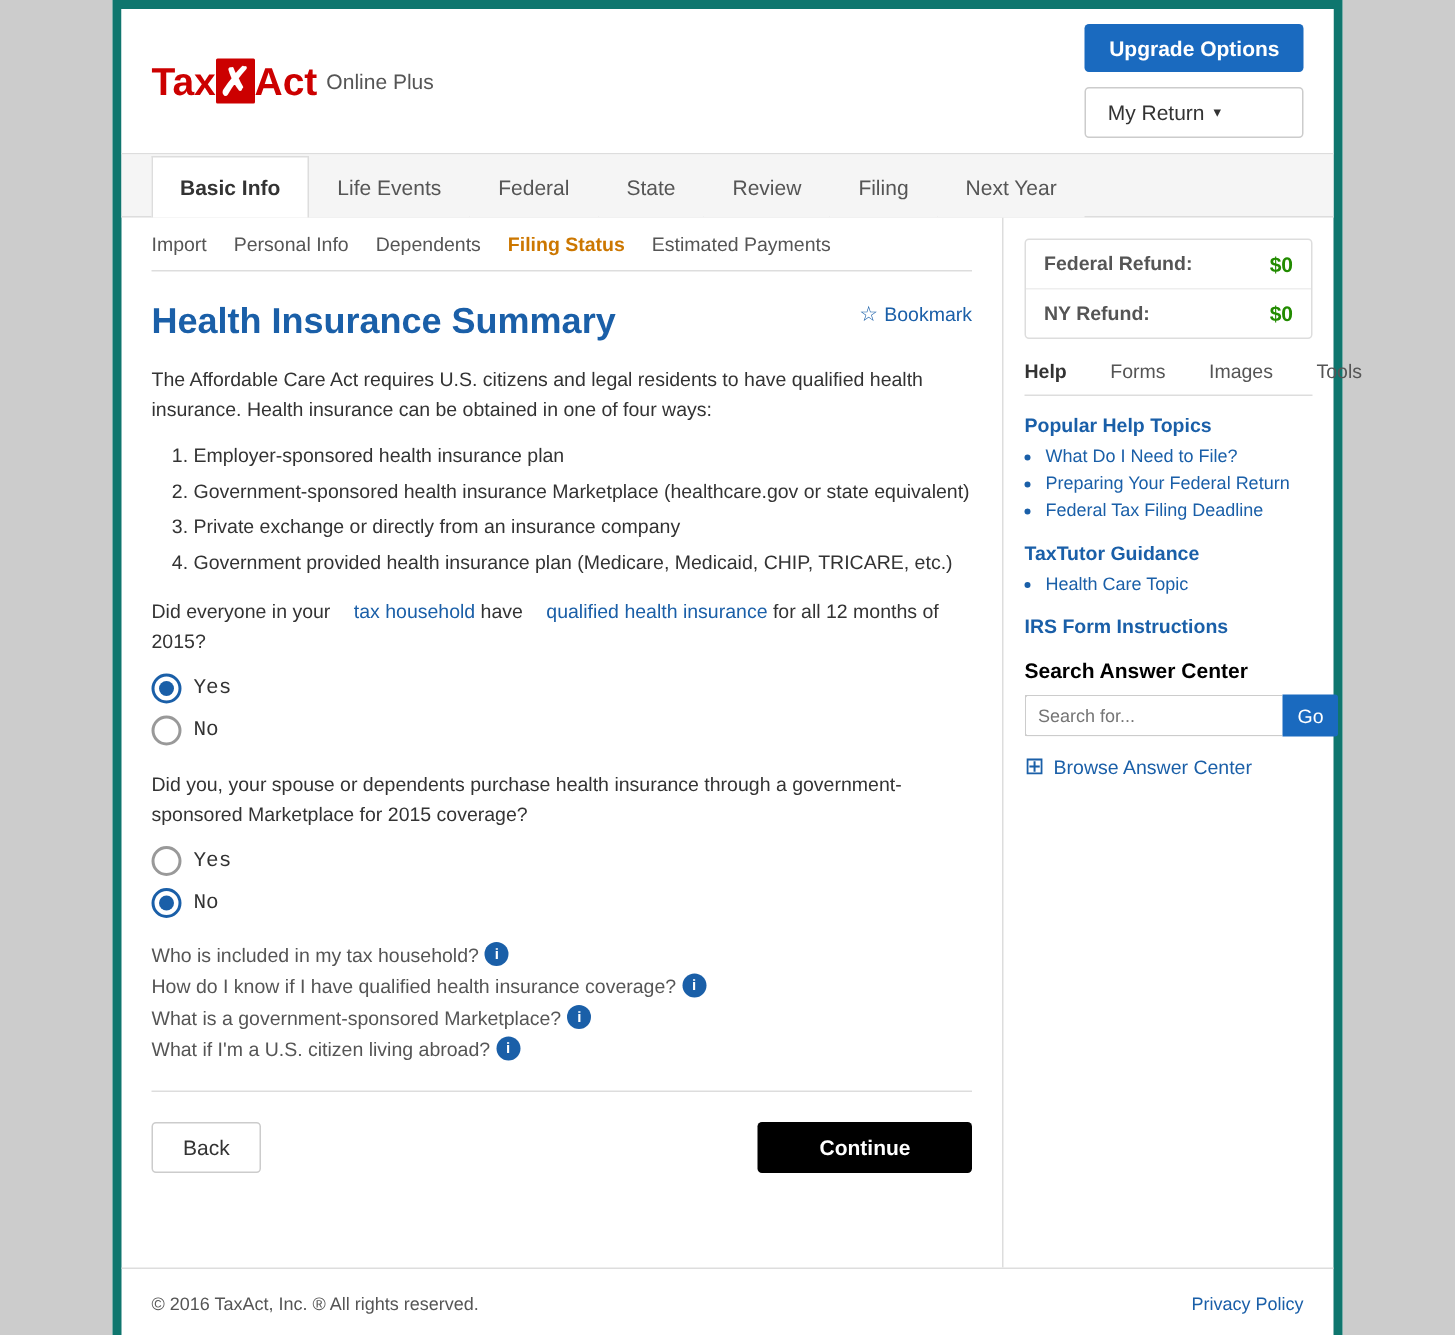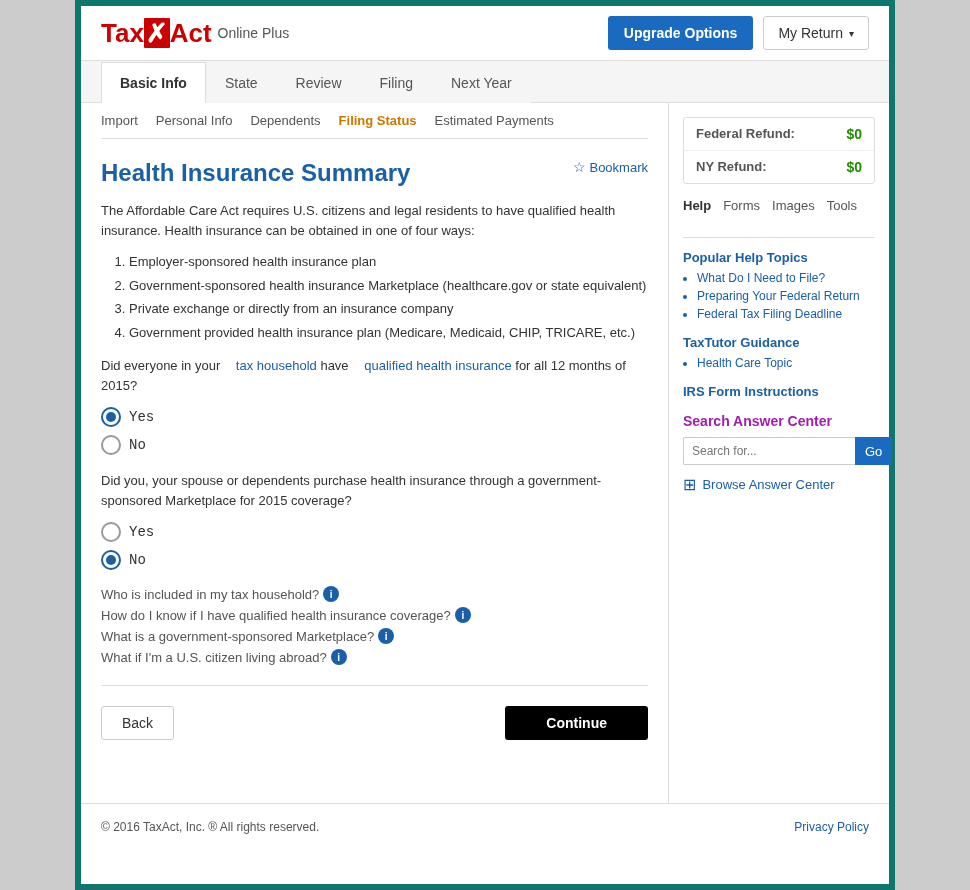--- a/index.html
+++ b/index.html
@@ -4,21 +4,21 @@
   <style>
     * { box-sizing: border-box; margin: 0; padding: 0; }
     body { background: #ccc; font-family: Arial, sans-serif; font-size: 13px; color: #333; display: flex; justify-content: center; align-items: center; min-height: 100vh; }
     .window { background: #fff; width: 820px; min-height: 890px; border: 6px solid #0f766e; position: relative; }
 
     
     .header { background: #fff; border-bottom: 1px solid #ddd; padding: 10px 20px; display: flex; align-items: center; justify-content: space-between; }
     .logo { display: flex; align-items: center; }
     .logo-tax { color: #cc0000; font-size: 26px; font-weight: bold; font-family: Arial, sans-serif; }
     .logo-online { color: #555; font-size: 14px; margin-left: 6px; }
-    .header-buttons { display: flex; gap: 10px; }
+    .header-buttons { display: flex; gap: 10px; flex-direction: column; }
     .btn-upgrade { background: #1a6abf; color: #fff; border: none; padding: 8px 16px; font-size: 14px; border-radius: 3px; cursor: pointer; font-weight: bold; }
     .btn-myreturn { background: #fff; color: #333; border: 1px solid #ccc; padding: 8px 14px; font-size: 14px; border-radius: 3px; cursor: pointer; display: flex; align-items: center; gap: 6px; }
 
     
     .main-nav { background: #f5f5f5; border-bottom: 1px solid #ddd; display: flex; padding: 0 20px; }
     .main-nav-tab { padding: 12px 18px; font-size: 14px; color: #555; cursor: pointer; border: 1px solid transparent; border-bottom: none; position: relative; top: 1px; background: #f5f5f5; }
     .main-nav-tab.active { background: #fff; border-color: #ddd; color: #333; font-weight: bold; }
 
     
     .content-area { display: flex; }
@@ -65,32 +65,32 @@
 
     
     .sidebar { width: 220px; padding: 14px; flex-shrink: 0; }
     .refund-box { background: #fff; border: 1px solid #ddd; border-radius: 3px; margin-bottom: 14px; }
     .refund-row { display: flex; justify-content: space-between; padding: 8px 12px; border-bottom: 1px solid #eee; }
     .refund-row:last-child { border-bottom: none; }
     .refund-label { color: #555; font-size: 13px; font-weight: bold; }
     .refund-value { color: #228b00; font-size: 14px; font-weight: bold; }
 
     
-    .help-tabs { display: flex; gap: 12px; margin-bottom: 12px; border-bottom: 1px solid #ddd; padding-bottom: 24px; }
+    .help-tabs { display: flex; gap: 29px; margin-bottom: 12px; border-bottom: 1px solid #ddd; padding-bottom: 8px; }
     .help-tab { font-size: 13px; color: #555; cursor: pointer; }
     .help-tab.active { color: #333; font-weight: bold; }
 
     
     .sidebar-section { margin-bottom: 14px; }
     .sidebar-section-title { font-size: 13px; font-weight: bold; color: #1a5fa8; margin-bottom: 6px; }
     .sidebar-section ul { margin-left: 14px; }
     .sidebar-section li { font-size: 12px; color: #1a5fa8; margin-bottom: 4px; cursor: pointer; }
 
     .search-answer { margin-bottom: 10px; }
-    .search-answer-title { font-size: 14px; font-weight: bold; color: #a21caf; margin-bottom: 8px; }
+    .search-answer-title { font-size: 14px; font-weight: bold; color: #000000; margin-bottom: 8px; }
     .search-row { display: flex; gap: 0; }
     .search-input { flex: 1; padding: 6px 8px; border: 1px solid #ccc; border-right: none; font-size: 12px; border-radius: 2px 0 0 2px; }
     .search-go { background: #1a6abf; color: #fff; border: none; padding: 6px 10px; font-size: 13px; cursor: pointer; border-radius: 0 2px 2px 0; }
 
     .browse-link { display: flex; align-items: center; gap: 6px; color: #1a5fa8; font-size: 13px; cursor: pointer; margin-top: 10px; }
     .browse-icon { color: #1a5fa8; font-size: 16px; }
 
     
     .footer { border-top: 1px solid #ddd; padding: 16px 20px; display: flex; justify-content: space-between; align-items: center; font-size: 12px; color: #555; }
     .footer-privacy { color: #1a5fa8; cursor: pointer; }
@@ -116,20 +116,22 @@
       <button class="btn-upgrade">Upgrade Options</button>
       <button class="btn-myreturn">
         <span>My Return</span>
         <span class="chevron">▾</span>
       </button>
     </div>
   </div>
 
   <div class="main-nav">
     <div class="main-nav-tab active">Basic Info</div>
+    <div class="main-nav-tab">Life Events</div>
+    <div class="main-nav-tab">Federal</div>
     <div class="main-nav-tab">State</div>
     <div class="main-nav-tab">Review</div>
     <div class="main-nav-tab">Filing</div>
     <div class="main-nav-tab">Next Year</div>
   </div>
 
   <div class="content-area">
 
     <div class="main-panel">
 

